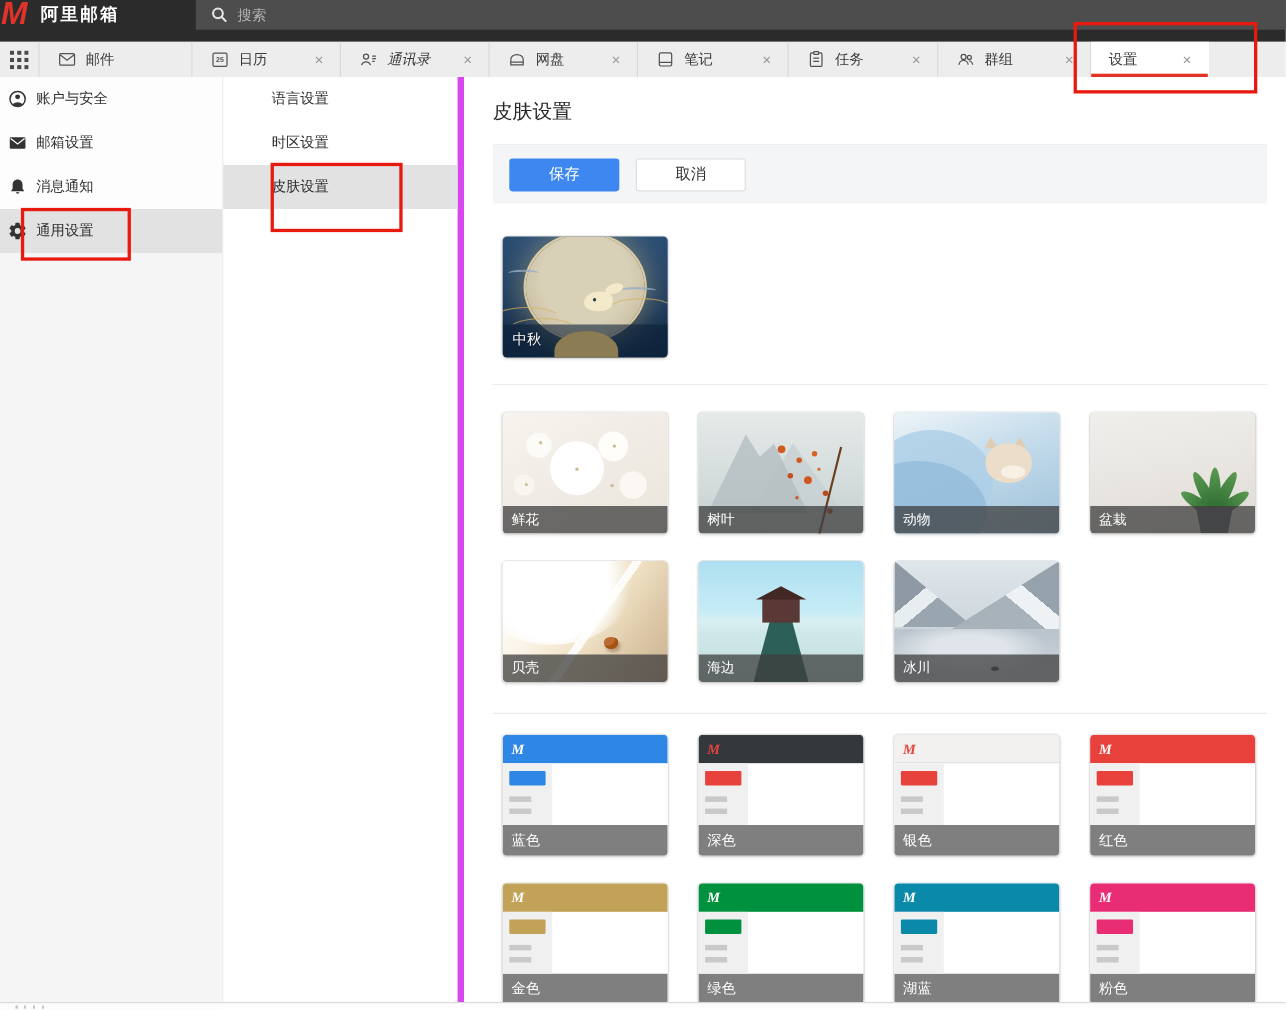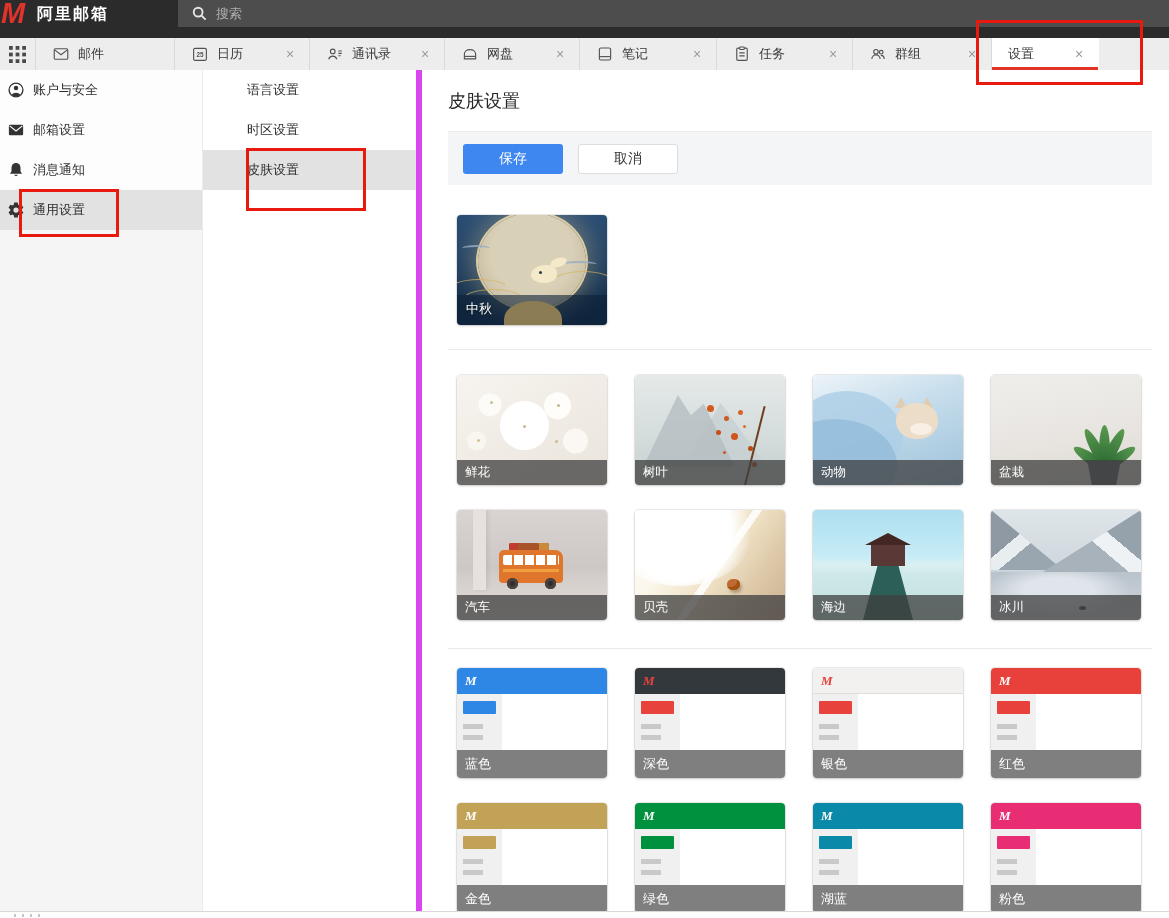--- a/index.html
+++ b/index.html
@@ -27,21 +27,21 @@
   
   .tabbar { position:absolute; left:0; top:38px; width:100%; height:32px; background:#ededed; display:flex; }
   .apps-btn { width:36px; height:100%; display:flex; align-items:center; justify-content:center;
               border-right:1px solid #d9d9d9; }
   .tab { position:relative; height:100%; display:flex; align-items:center;
          padding-left:16px; border-right:1px solid #d9d9d9; }
   .tab .ticon { margin-right:8px; }
   .tab .tlbl { font-size:13px; color:#3a3a3a; }
   .tab .tclose { position:absolute; right:12px; top:50%; margin-top:-8px; width:14px; height:16px;
                  line-height:16px; text-align:center; color:#9a9a9a; font-size:14px; cursor:pointer; }
-  .t-mail{width:139px;} .t-cal{width:135px;} .t-cont{width:135px;} .t-drive{width:135px;}
+  .t-mail{width:139px;} .t-cal{width:135px;} .t-cont{width:135px;font-style:italic;} .t-drive{width:135px;}
   .t-note{width:137px;} .t-task{width:136px;} .t-group{width:139px;} .t-set{width:107px;}
   .tab.active { background:#ffffff; border-right-color:transparent; }
   .tab.active::after { content:""; position:absolute; left:0; right:0; bottom:0; height:3px; background:#e23325; }
 
   
   .sidebar { position:absolute; left:0; top:70px; width:202px; bottom:0; background:#f5f5f5; }
   .side-items { position:absolute; left:0; top:0; right:0; height:140px; background:#fdfdfd; }
   .side-item { position:relative; height:40px; line-height:40px; padding-left:33px;
                font-size:13px; color:#2f2f2f; cursor:pointer; }
   .side-item.selected { background:#e2e2e2; }
@@ -423,32 +423,20 @@
             <div class="pl-l pl-l5"></div>
           <div class="pl-l pl-l3"></div>
             <div class="pl-l pl-l1"></div>
             <div class="pl-pot"></div>
         </div>
         <span class="slabel">盆栽</span>
       </div>
     </div>
 
     <div class="row row-b">
-      <div class="skin car">
-        <div class="art">
-          <div class="car-pillar"></div>
-            <div class="car-lugg"></div>
-            <div class="car-body"></div>
-          <div class="car-windows"></div>
-            <div class="car-stripe"></div>
-            <div class="car-w1"></div>
-            <div class="car-w2"></div>
-        </div>
-        <span class="slabel">汽车</span>
-      </div>
       <div class="skin shell">
         <div class="art">
           <div class="sh-foam"></div>
             <div class="sh-edge"></div>
             <div class="sh-shell"></div>
         </div>
         <span class="slabel">贝壳</span>
       </div>
       <div class="skin sea">
         <div class="art">

